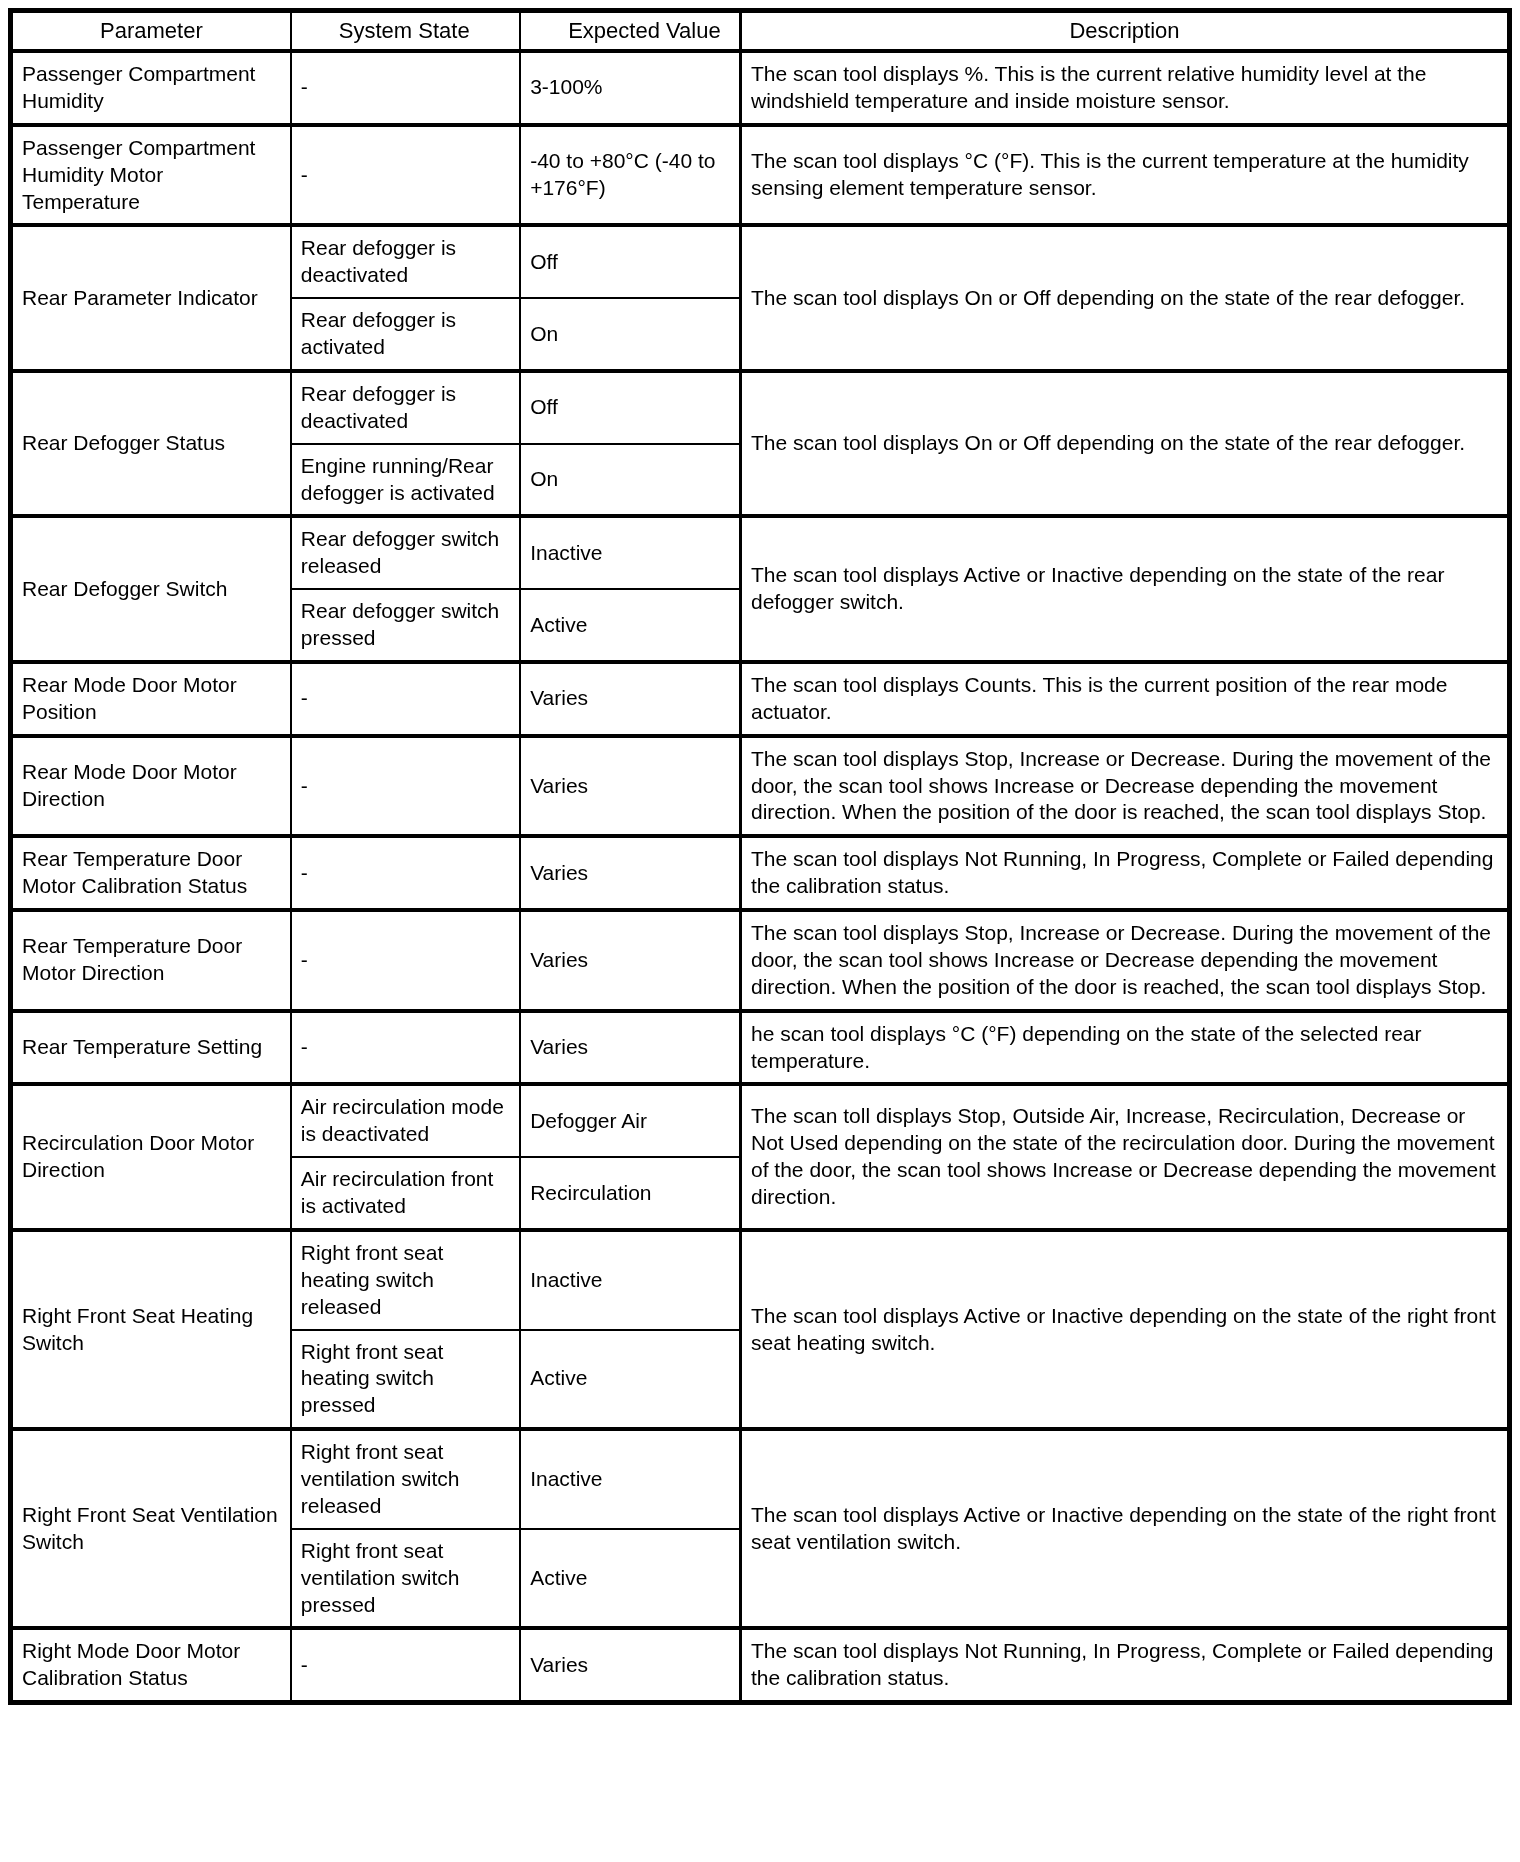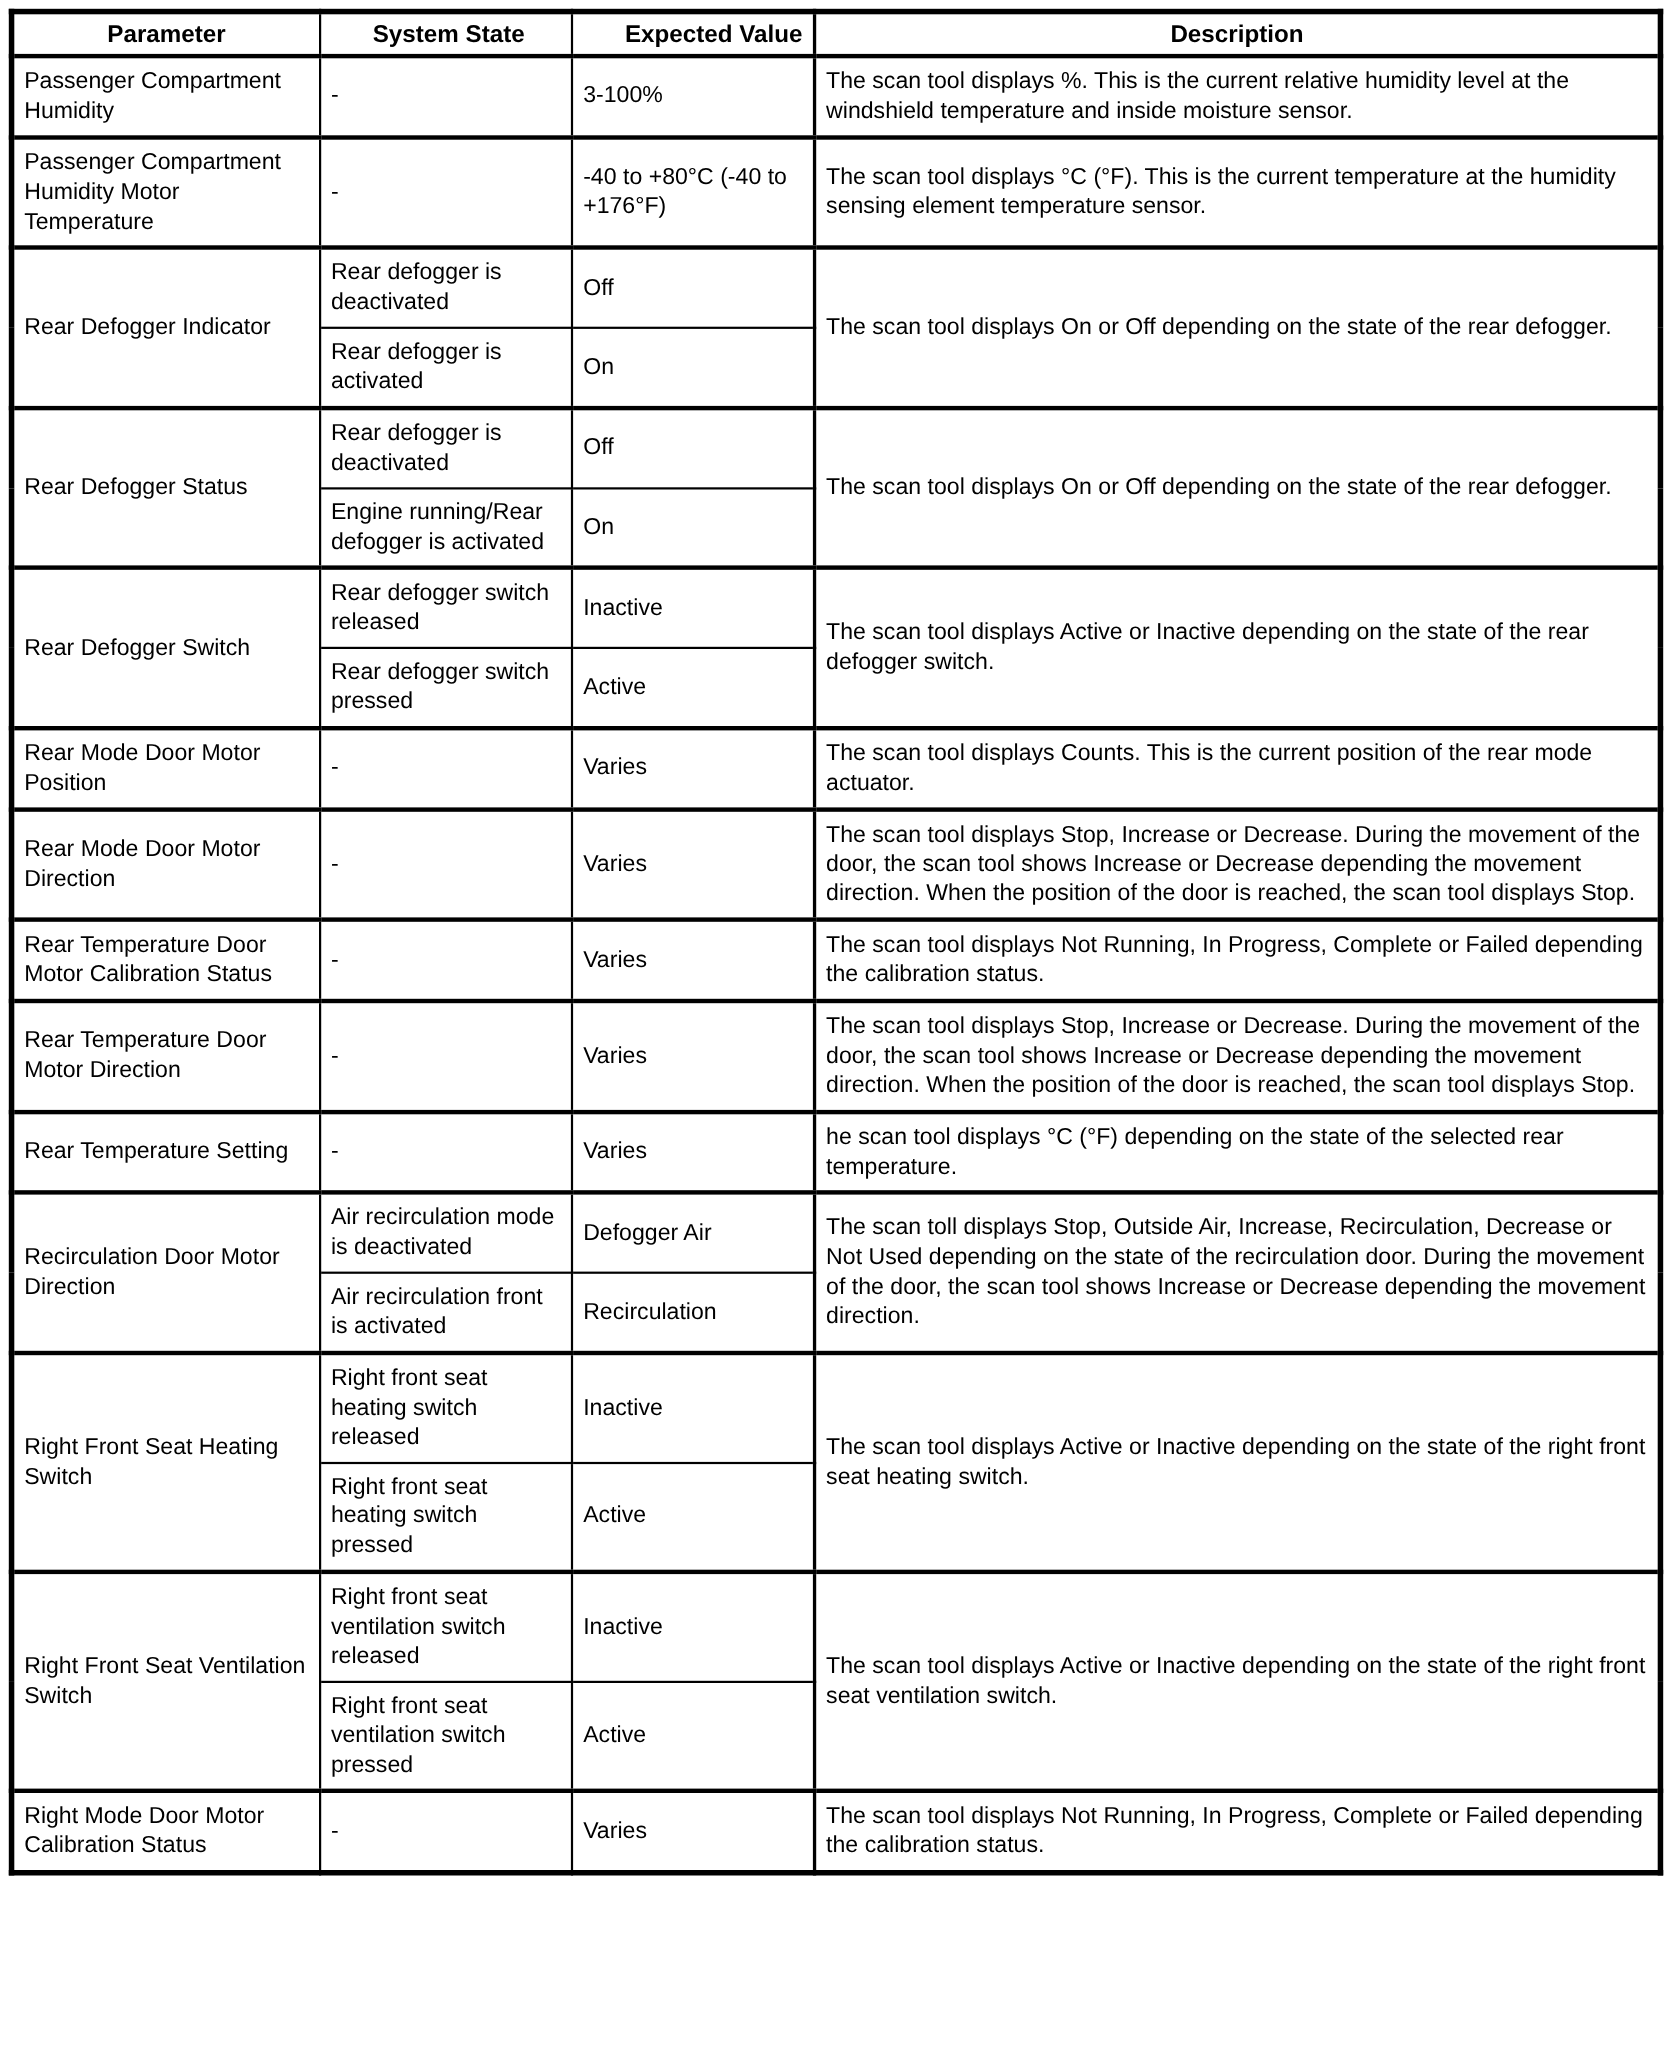--- a/index.html
+++ b/index.html
@@ -23,21 +23,21 @@
     table-layout: fixed;
   }
   col.c-param { width: 18.7%; }
   col.c-state { width: 15.3%; }
   col.c-value { width: 14.7%; }
   col.c-desc  { width: 51.3%; }
   th {
     border: 2px solid #000;
     border-bottom: 4px solid #000;
     font-size: 22px;
-    font-weight: bold;
+    font-weight: normal;
     padding: 5px 8px;
     text-align: center;
     height: 30px;
     box-sizing: border-box;
   }
   th.left { text-align: left; padding-left: 47px; }
   td {
     border: 2px solid #000;
     font-size: 21px;
     line-height: 1.28;
@@ -76,21 +76,21 @@
           <td class="value">3-100%</td>
           <td class="desc">The scan tool displays %. This is the current relative humidity level at the windshield temperature and inside moisture sensor.</td>
         </tr>
         <tr class="group-start">
           <td class="param">Passenger Compartment Humidity Motor Temperature</td>
           <td class="state">-</td>
           <td class="value">-40 to +80°C (-40 to +176°F)</td>
           <td class="desc">The scan tool displays °C (°F). This is the current temperature at the humidity sensing element temperature sensor.</td>
         </tr>
         <tr class="group-start">
-          <td rowspan="2" class="param">Rear Defogger Indicator</td>
+          <td rowspan="2" class="param">Rear Parameter Indicator</td>
           <td class="state">Rear defogger is deactivated</td>
           <td class="value">Off</td>
           <td rowspan="2" class="desc">The scan tool displays On or Off depending on the state of the rear defogger.</td>
         </tr>
         <tr>
           <td class="state">Rear defogger is activated</td>
           <td class="value">On</td>
         </tr>
         <tr class="group-start">
           <td rowspan="2" class="param">Rear Defogger Status</td>

